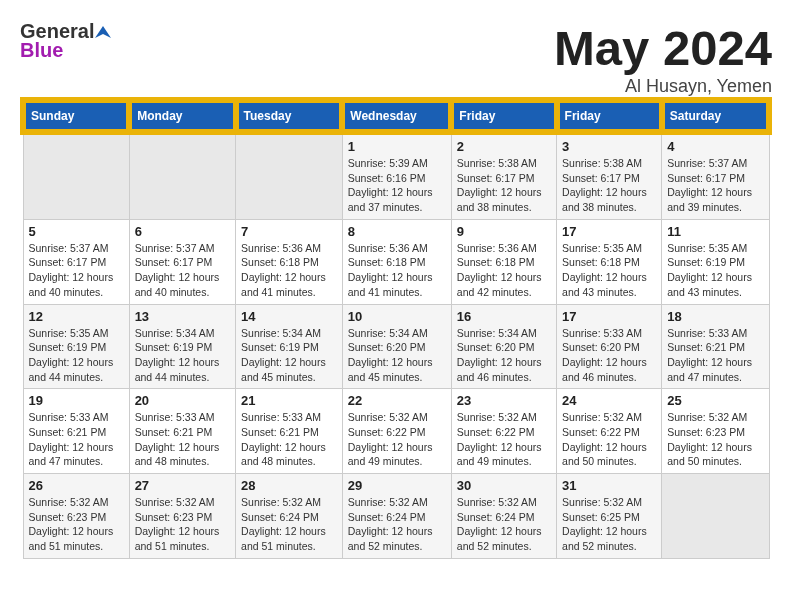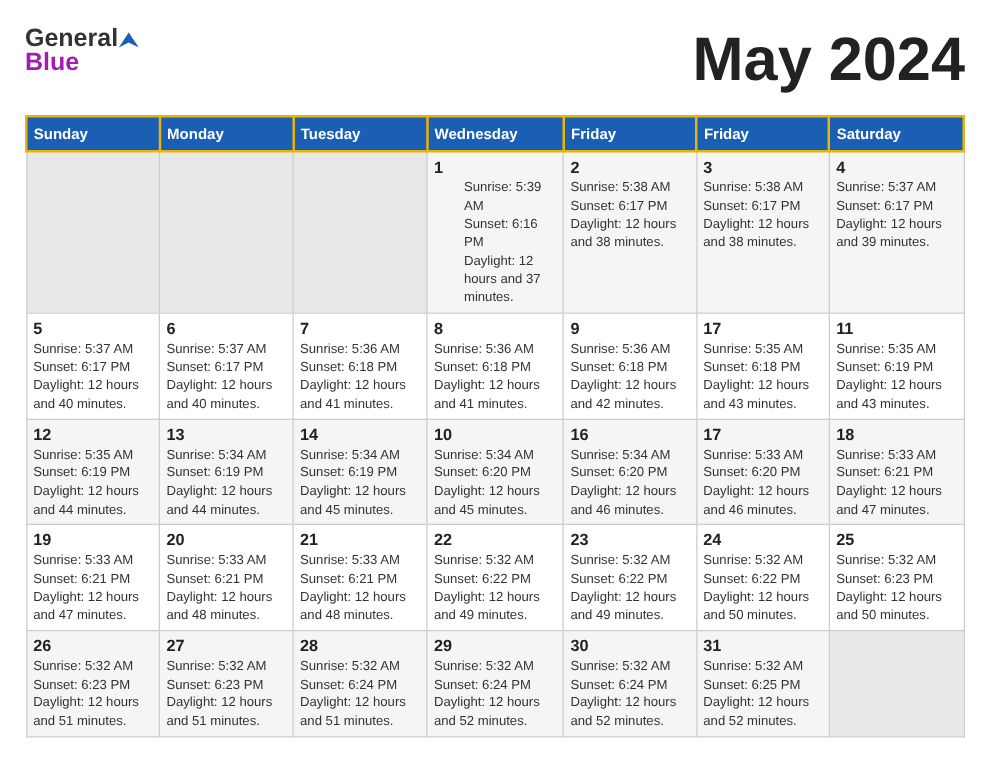--- a/index.html
+++ b/index.html
@@ -7,21 +7,20 @@
       font-family: Arial, sans-serif;
       background: #fff;
       width: 792px;
       min-height: 612px;
       padding: 20px;
     }
     .header {
       display: flex;
       justify-content: space-between;
       align-items: flex-start;
-      margin-bottom: 16px;
     }
     .logo {
       display: flex;
       flex-direction: column;
       align-items: flex-start;
     }
     .title-block {
       text-align: right;
     }
     .title-block h1 {
@@ -40,21 +39,21 @@
       border-collapse: collapse;
       font-size: 11px;
     }
     thead tr th {
       background-color: #1a5fb4;
       color: #fff;
       text-align: left;
       padding: 6px 5px;
       font-size: 12px;
       font-weight: bold;
-      border: 2px solid #eab308;
+      border: 6px solid #eab308;
     }
     tbody tr td {
       border: 1px solid #ccc;
       padding: 4px 5px;
       vertical-align: top;
       width: 113px;
       min-height: 80px;
     }
     tbody tr:nth-child(odd) td {
       background-color: #f5f5f5;
@@ -86,20 +85,21 @@
     <div style="display:flex; align-items:center;">
       <span style="font-size:20px; font-weight:bold; color:#333;">General</span>
       <svg width="16" height="16" viewBox="0 0 16 16" style="margin:0 1px;">
         <polygon points="8,2 16,14 8,10 0,14" fill="#1a5fb4"></polygon>
       </svg>
     </div>
     <span style="font-size:20px; font-weight:bold; color:#a21caf; margin-top:-4px;">Blue</span>
   </div>
   <div class="title-block">
     <h1>May 2024</h1>
+    <h2>Al Husayn, Yemen</h2>
   </div>
 </div>
 
 <table>
   <thead>
     <tr>
     <th>Sunday</th>
         <th>Monday</th>
         <th>Tuesday</th>
         <th>Wednesday</th>
@@ -108,21 +108,21 @@
         <th>Saturday</th>
       </tr>
   </thead>
   <tbody id="calendar-body">
   <tr>
         <td class="empty-cell"></td>
         <td class="empty-cell"></td>
         <td class="empty-cell"></td>
         <td>
           <span class="day-number">1</span>
-          <div class="day-info" style="white-space: pre-line; margin-left: 24px;">Sunrise: 5:39 AM
+          <div class="day-info" style="white-space: pre-line;">Sunrise: 5:39 AM
 Sunset: 6:16 PM
 Daylight: 12 hours and 37 minutes.</div>
         </td>
         <td>
           <span class="day-number">2</span>
           <div class="day-info" style="white-space: pre-line;">Sunrise: 5:38 AM
 Sunset: 6:17 PM
 Daylight: 12 hours and 38 minutes.</div>
         </td>
         <td>

